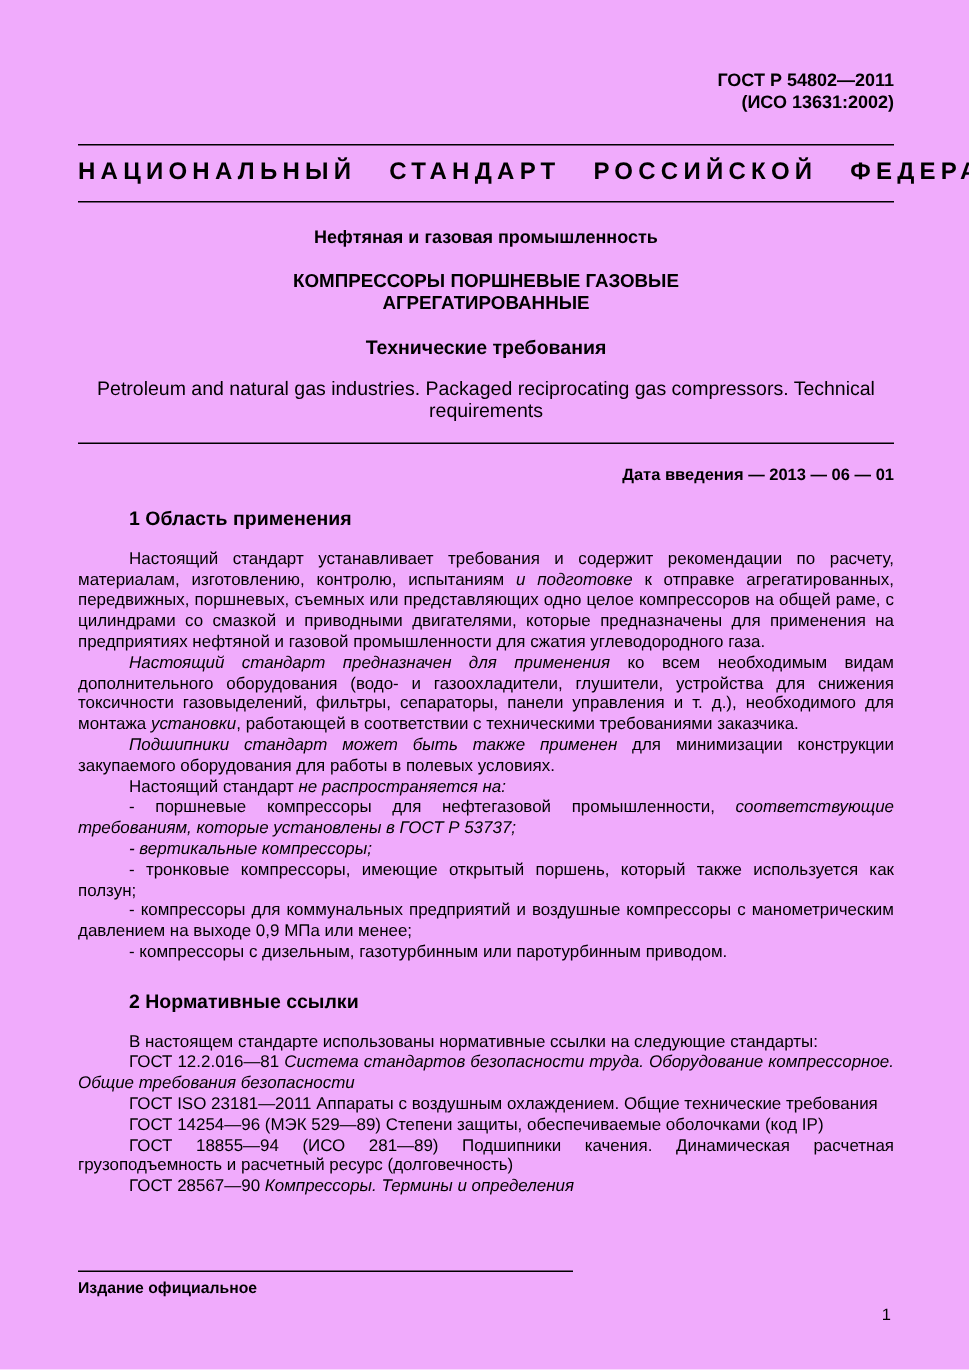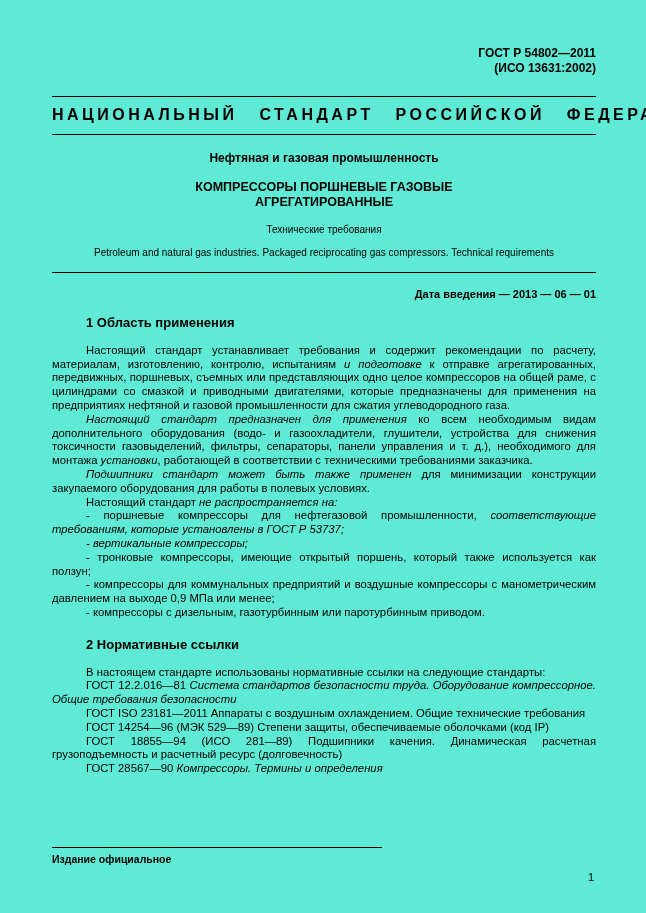--- a/index.html
+++ b/index.html
@@ -1,21 +1,21 @@
 <!DOCTYPE html>
 <html><head>
 <meta charset="utf-8">
 <style>
   * { box-sizing: border-box; }
   html, body { margin: 0; padding: 0; background: #ffffff; }
   .page {
     position: relative;
     width: 646px;
     height: 913px;
-    background: #5eead4;
+    background: #f0abfc;
     font-family: "Liberation Sans", sans-serif;
     color: #000;
     overflow: hidden;
   }
   .inner { padding: 46px 50px 0 52px; }
 
   .doc-code {
     text-align: right;
     font-weight: bold;
     font-size: 12px;
@@ -33,22 +33,22 @@
     font-size: 16px;
     letter-spacing: 3.5px;
     word-spacing: 14px;
     text-align: left;
     white-space: nowrap;
   }
 
   .title-block { text-align: center; margin-top: 16px; }
   .subject { font-weight: bold; font-size: 12px; }
   .main-title { font-weight: bold; font-size: 12.5px; line-height: 15px; margin-top: 15px; }
-  .subtitle { font-weight: normal; font-size: 10px; margin-top: 14px; }
-  .english { font-size: 10px; margin-top: 12px; }
+  .subtitle { font-weight: bold; font-size: 13px; margin-top: 14px; }
+  .english { font-size: 13px; margin-top: 12px; }
 
   .mid-rule { border-top: 1px solid #000; margin-top: 14px; }
 
   .intro-date {
     text-align: right;
     font-weight: bold;
     font-size: 11px;
     margin-top: 15px;
   }
 

